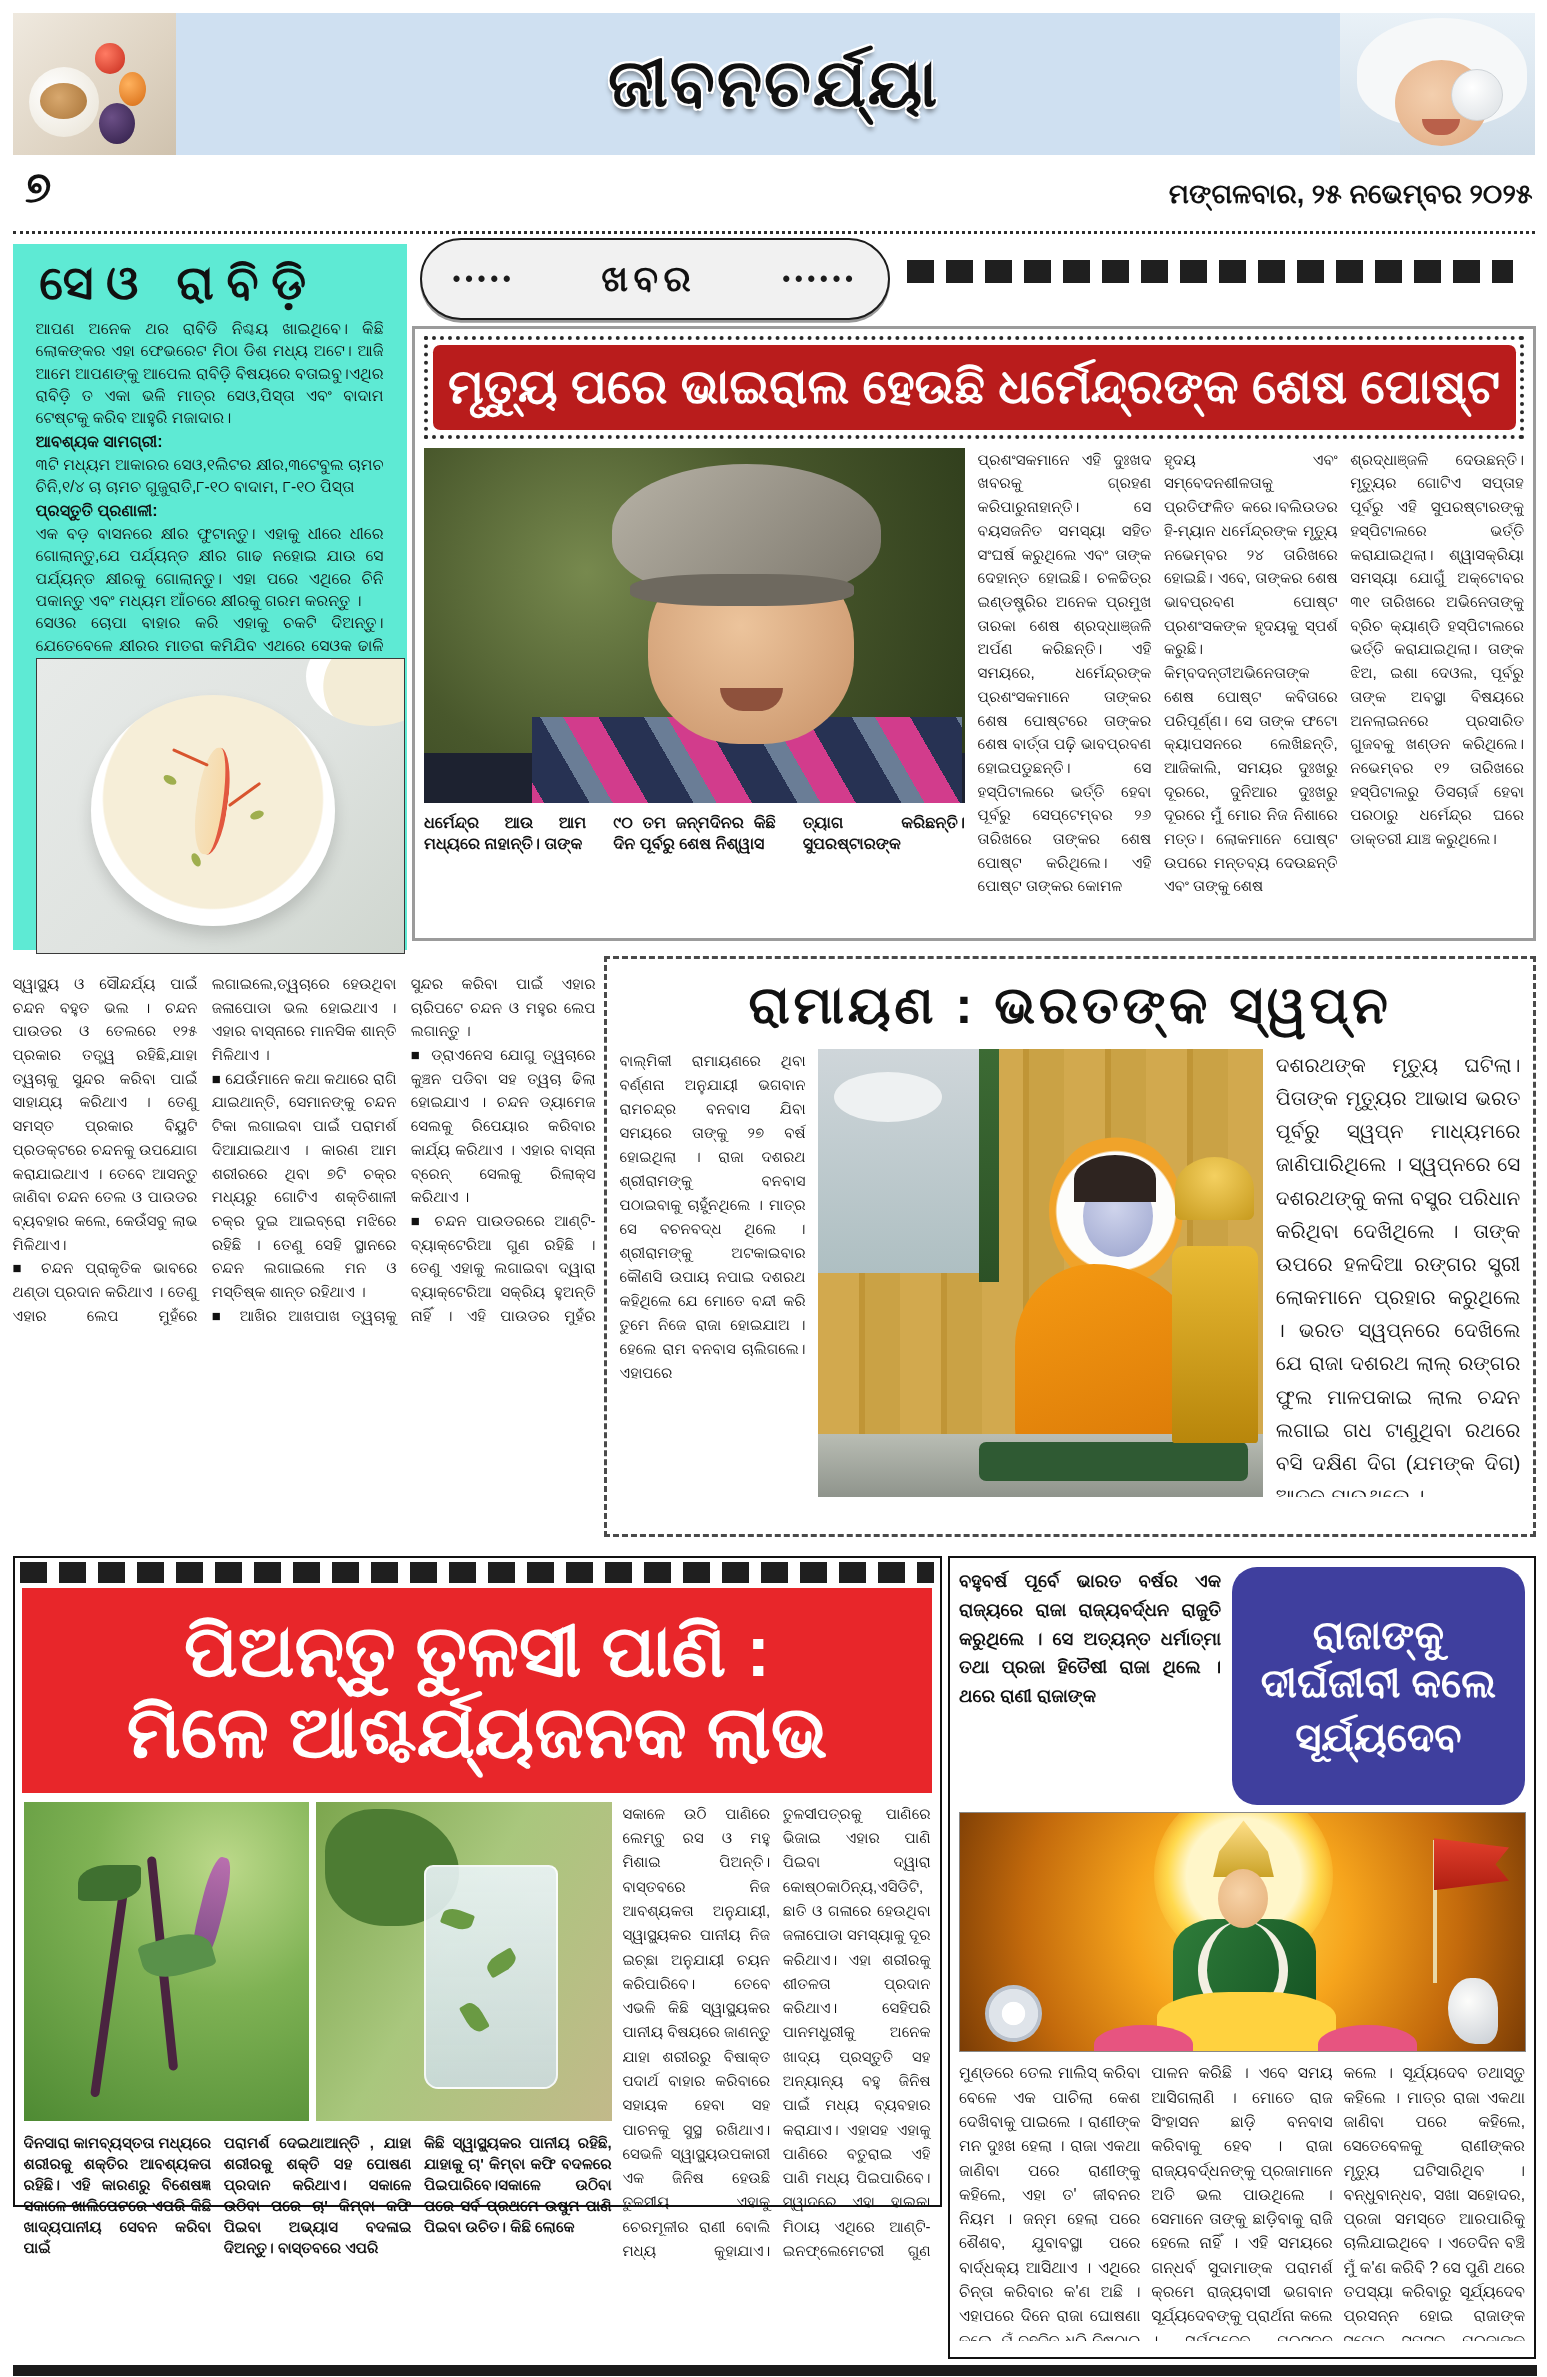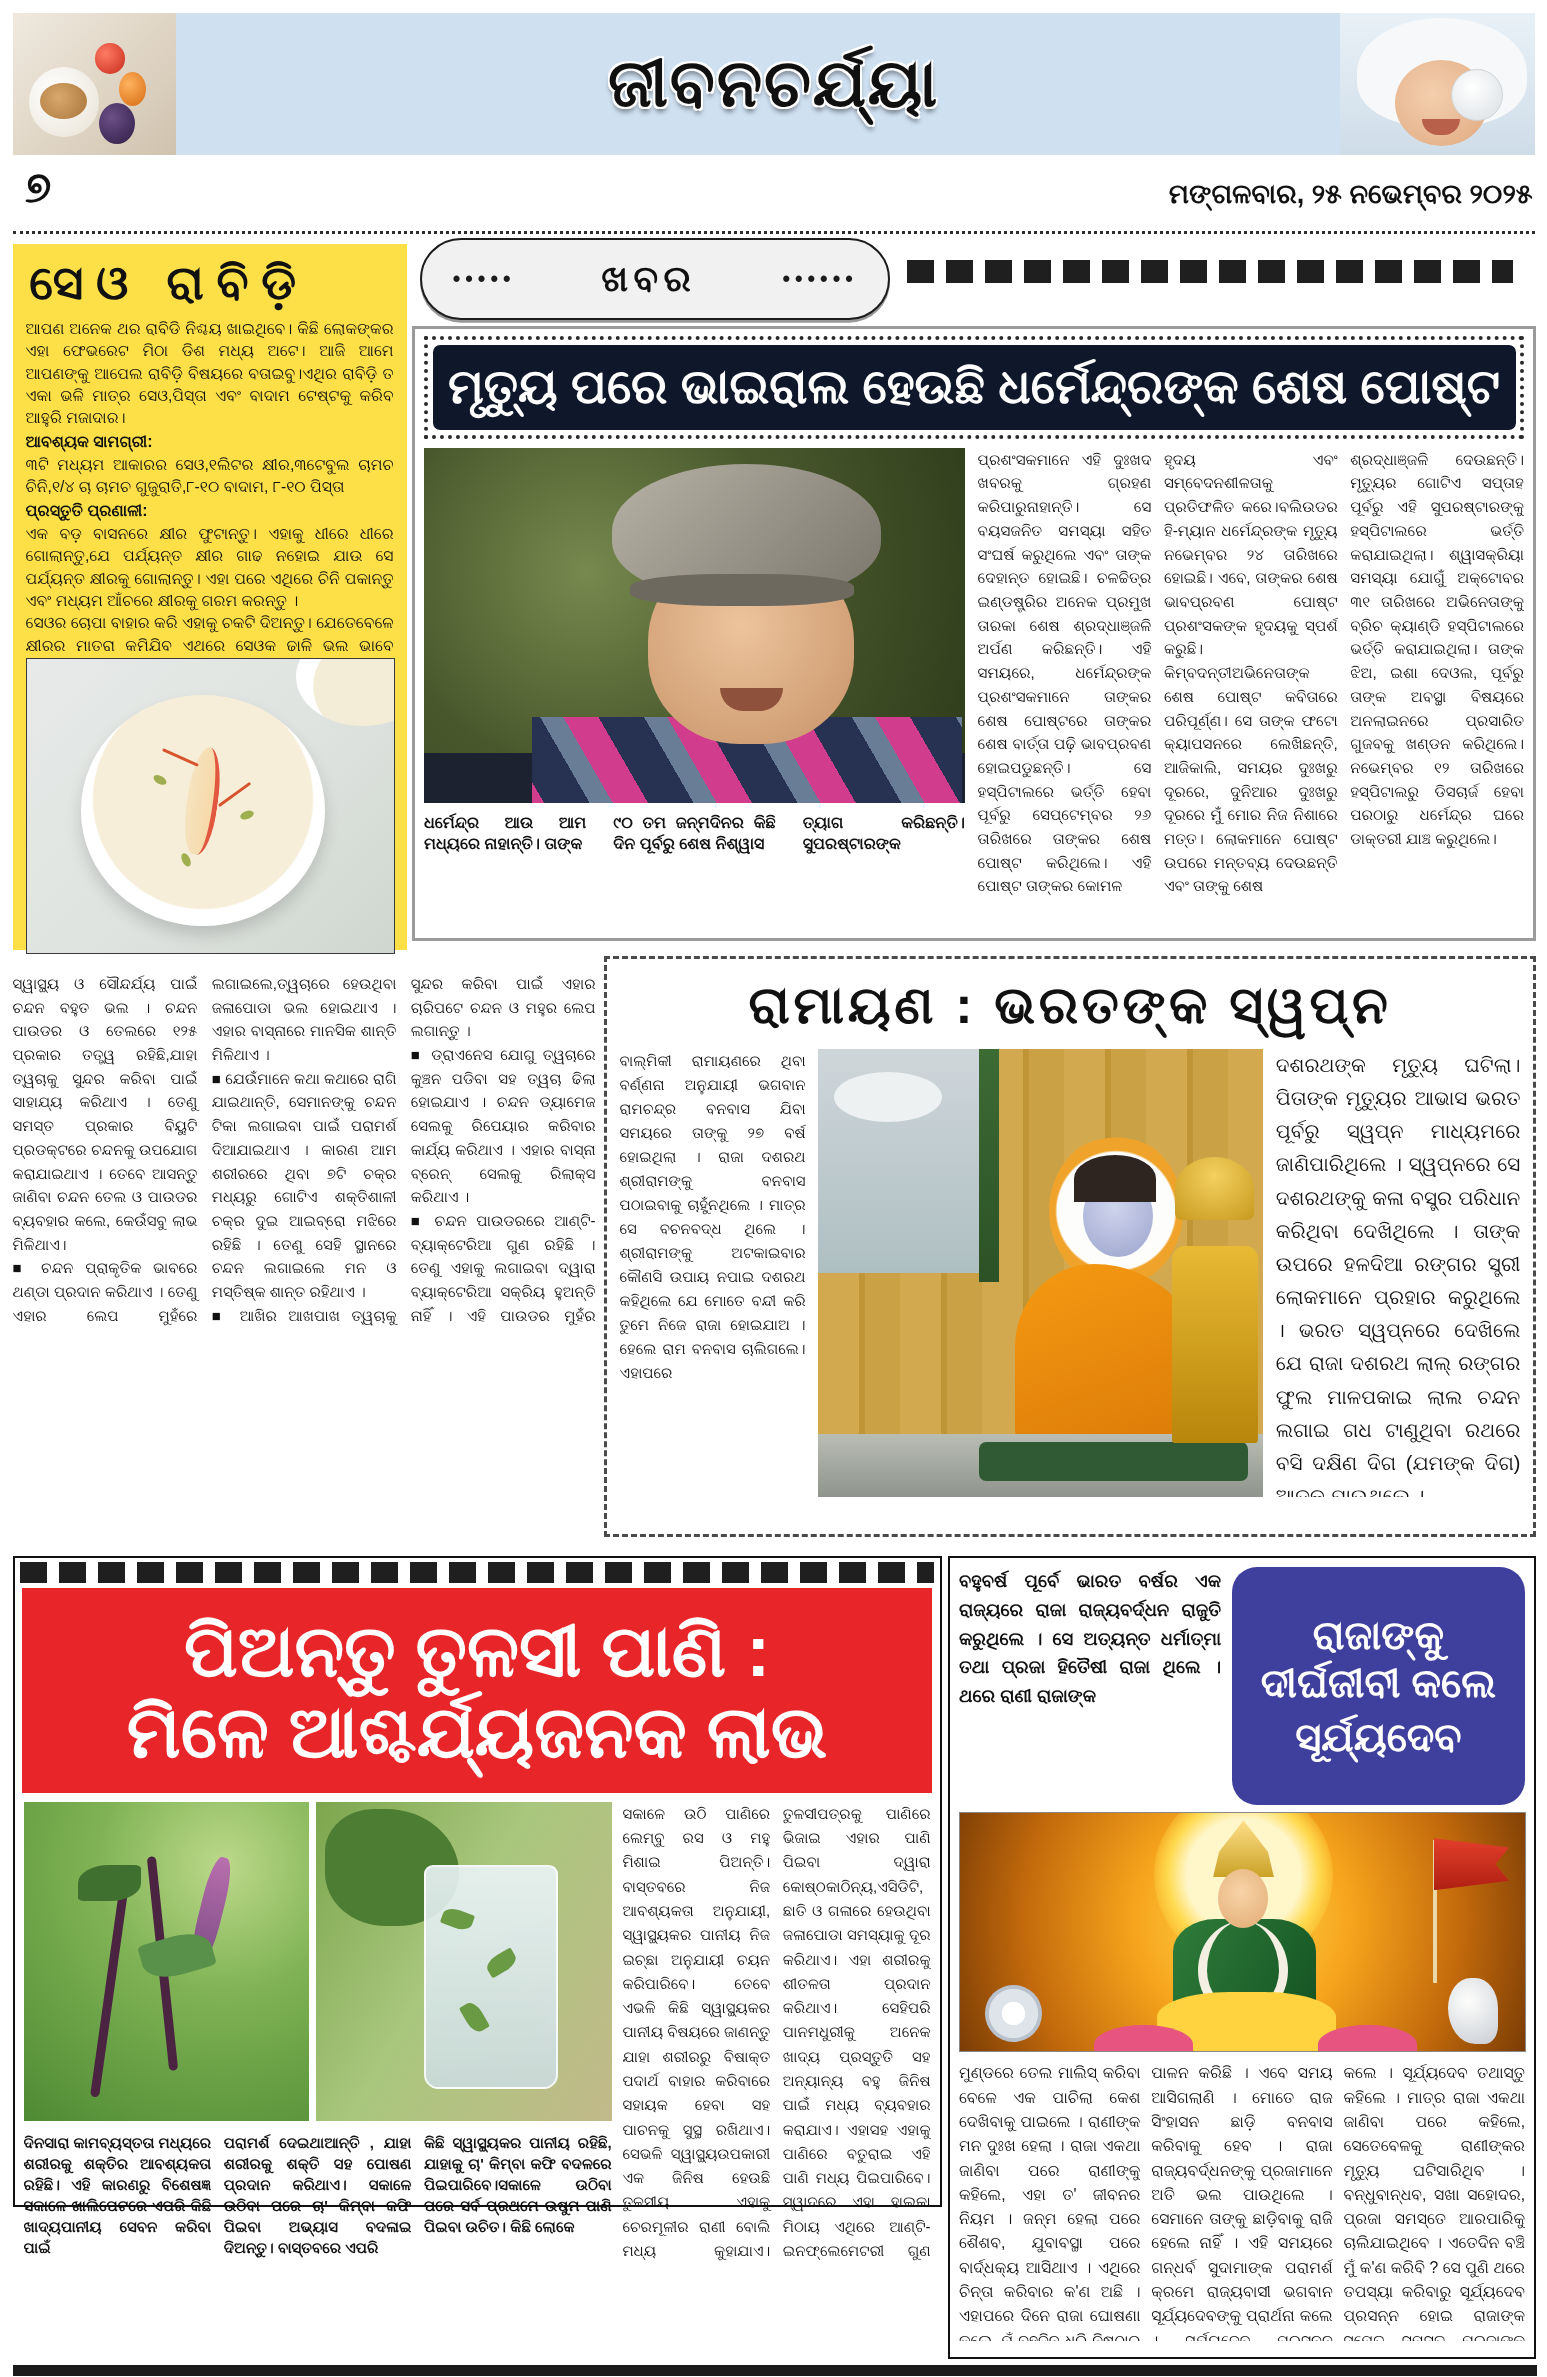--- a/index.html
+++ b/index.html
@@ -28,21 +28,21 @@
   .mh-woman .smile{position:absolute;right:75px;top:106px;width:38px;height:16px;border-radius:0 0 36px 36px;background:#b9604a;}
   .mh-title { font-size:66px; font-weight:bold; color:#101010; letter-spacing:1.8px;
     text-shadow:-1.8px -1.8px 0 #fff, 1.8px -1.8px 0 #fff, -1.8px 1.8px 0 #fff, 1.8px 1.8px 0 #fff, 0 4.5px 5.4px rgba(0,0,0,.45); }
 
   
   .pageno { left:25px; top:163px; font-size:43px; font-weight:bold; }
   .date { right:14.3px; top:179px; font-size:27px; font-weight:bold; }
   .toprule { left:12.6px; top:231px; width:1522px; border-top:3.6px dotted #2d2d2d; }
 
   
-  .recipe { left:12.6px; top:244px; width:394px; height:706px; background:#fde047; padding:9px 13px; }
+  .recipe { left:12.6px; top:244px; width:394px; height:706px; background:#5eead4; padding:9px 23px; }
   .recipe-title { font-size:47px; font-weight:bold; letter-spacing:12.6px; padding:1.8px 0 7.2px 3.6px; }
   .recipe-body { height:333px; overflow:hidden; font-size:15.7px; line-height:1.42; }
   .recipe-body .lbl { font-weight:bold; font-size:16px; margin-top:1.8px; }
   .recipe-img { margin-top:7.2px; width:369px; height:296px; border:1.8px solid #3a3a3a; position:relative; background:linear-gradient(135deg,#e7eae8 0%,#dfe3e0 55%,#cfd6cf 100%); overflow:hidden; }
   .recipe-img .bowl{position:absolute;left:54px;top:36px;width:244px;height:231px;border-radius:50%;background:radial-gradient(circle at 50% 45%,#f6eed8 0 62%,#ffffff 63% 100%);box-shadow:0 9px 16px rgba(0,0,0,.15);}
   .recipe-img .slice{position:absolute;left:160px;top:88px;width:30.5px;height:108px;border-radius:50% 50% 46% 46%;background:linear-gradient(90deg,#f5e3c0,#f7d9a8);border-right:5.4px solid #e2573f;transform:rotate(8deg);}
   .recipe-img .p1,.recipe-img .p2,.recipe-img .p3{position:absolute;width:14.3px;height:8px;border-radius:50%;background:#9fae4e;}
   .recipe-img .p1{left:126px;top:117px;transform:rotate(30deg);} .recipe-img .p2{left:213px;top:152px;transform:rotate(-20deg);} .recipe-img .p3{left:152px;top:197px;transform:rotate(65deg);}
   .recipe-img .s1,.recipe-img .s2{position:absolute;width:39px;height:2.7px;border-radius:1.8px;background:#d8542e;}
   .recipe-img .s1{left:134px;top:97px;transform:rotate(24deg);} .recipe-img .s2{left:188px;top:134px;transform:rotate(-36deg);}
@@ -51,21 +51,21 @@
   
   .khabar { left:420px; top:238px; width:470px; height:82px; border:2.7px solid #1c1c1c; border-radius:41px; background:#f1f1f1; display:flex; align-items:center; justify-content:space-between; padding:0 30.5px; box-shadow:0 2.7px 0 #999; }
   .khabar .dots { font-size:23px; letter-spacing:4.5px; color:#1c1c1c; }
   .khabar .lbl { font-size:36px; font-weight:bold; letter-spacing:5.4px; }
   .dash-strip { background:repeating-linear-gradient(90deg,#1f1f1f 0 27px, transparent 27px 39px); }
   .dash-top { left:907px; top:260px; width:606px; height:23px; }
 
   
   .main-box { left:412px; top:326px; width:1124px; height:615px; border:3.6px solid #9b9b9b; background:#fff; padding:7.2px 9px; }
   .headline-wrap { border:4.5px dotted #2a2a2a; padding:4.5px; }
-  .headline { background:#0f172a; border-radius:7.2px; color:#fff; text-align:center; font-size:48px; font-weight:bold; padding:14.3px 5.4px; white-space:nowrap; overflow:hidden; }
+  .headline { background:#b91c1c; border-radius:7.2px; color:#fff; text-align:center; font-size:48px; font-weight:bold; padding:14.3px 5.4px; white-space:nowrap; overflow:hidden; }
   .main-row { display:flex; gap:12.6px; margin-top:9px; height:466px; }
   .photo-col { width:541px; flex:none; }
   .dphoto { width:541px; height:355px; position:relative; overflow:hidden; background:radial-gradient(circle at 30% 35%,#77894e 0%,#49582c 45%,#2c3a1a 100%); }
   .dphoto .cap{position:absolute;left:188px;top:16px;width:269px;height:134px;border-radius:50% 50% 42% 42%;background:linear-gradient(135deg,#b7b2a6,#7c776c);}
   .dphoto .capbrim{position:absolute;left:206px;top:126px;width:224px;height:32px;border-radius:40%;background:#6e695f;}
   .dphoto .face{position:absolute;left:224px;top:99px;width:206px;height:197px;border-radius:48% 48% 44% 44%;background:radial-gradient(circle at 45% 40%,#ecc49c,#c89268);}
   .dphoto .smile{position:absolute;left:296px;top:240px;width:63px;height:23px;border-radius:0 0 45px 45px;background:#8e513c;}
   .dphoto .scarf{position:absolute;left:108px;top:269px;width:430px;height:126px;background:repeating-linear-gradient(60deg,#d23c8c 0 30.5px,#273253 30.5px 70px,#6a7d96 70px 90px);}
   .dphoto .coat{position:absolute;left:0px;top:305px;width:574px;height:72px;background:#1d2230;}
   .caption-row { display:flex; gap:27px; margin-top:9px; }

